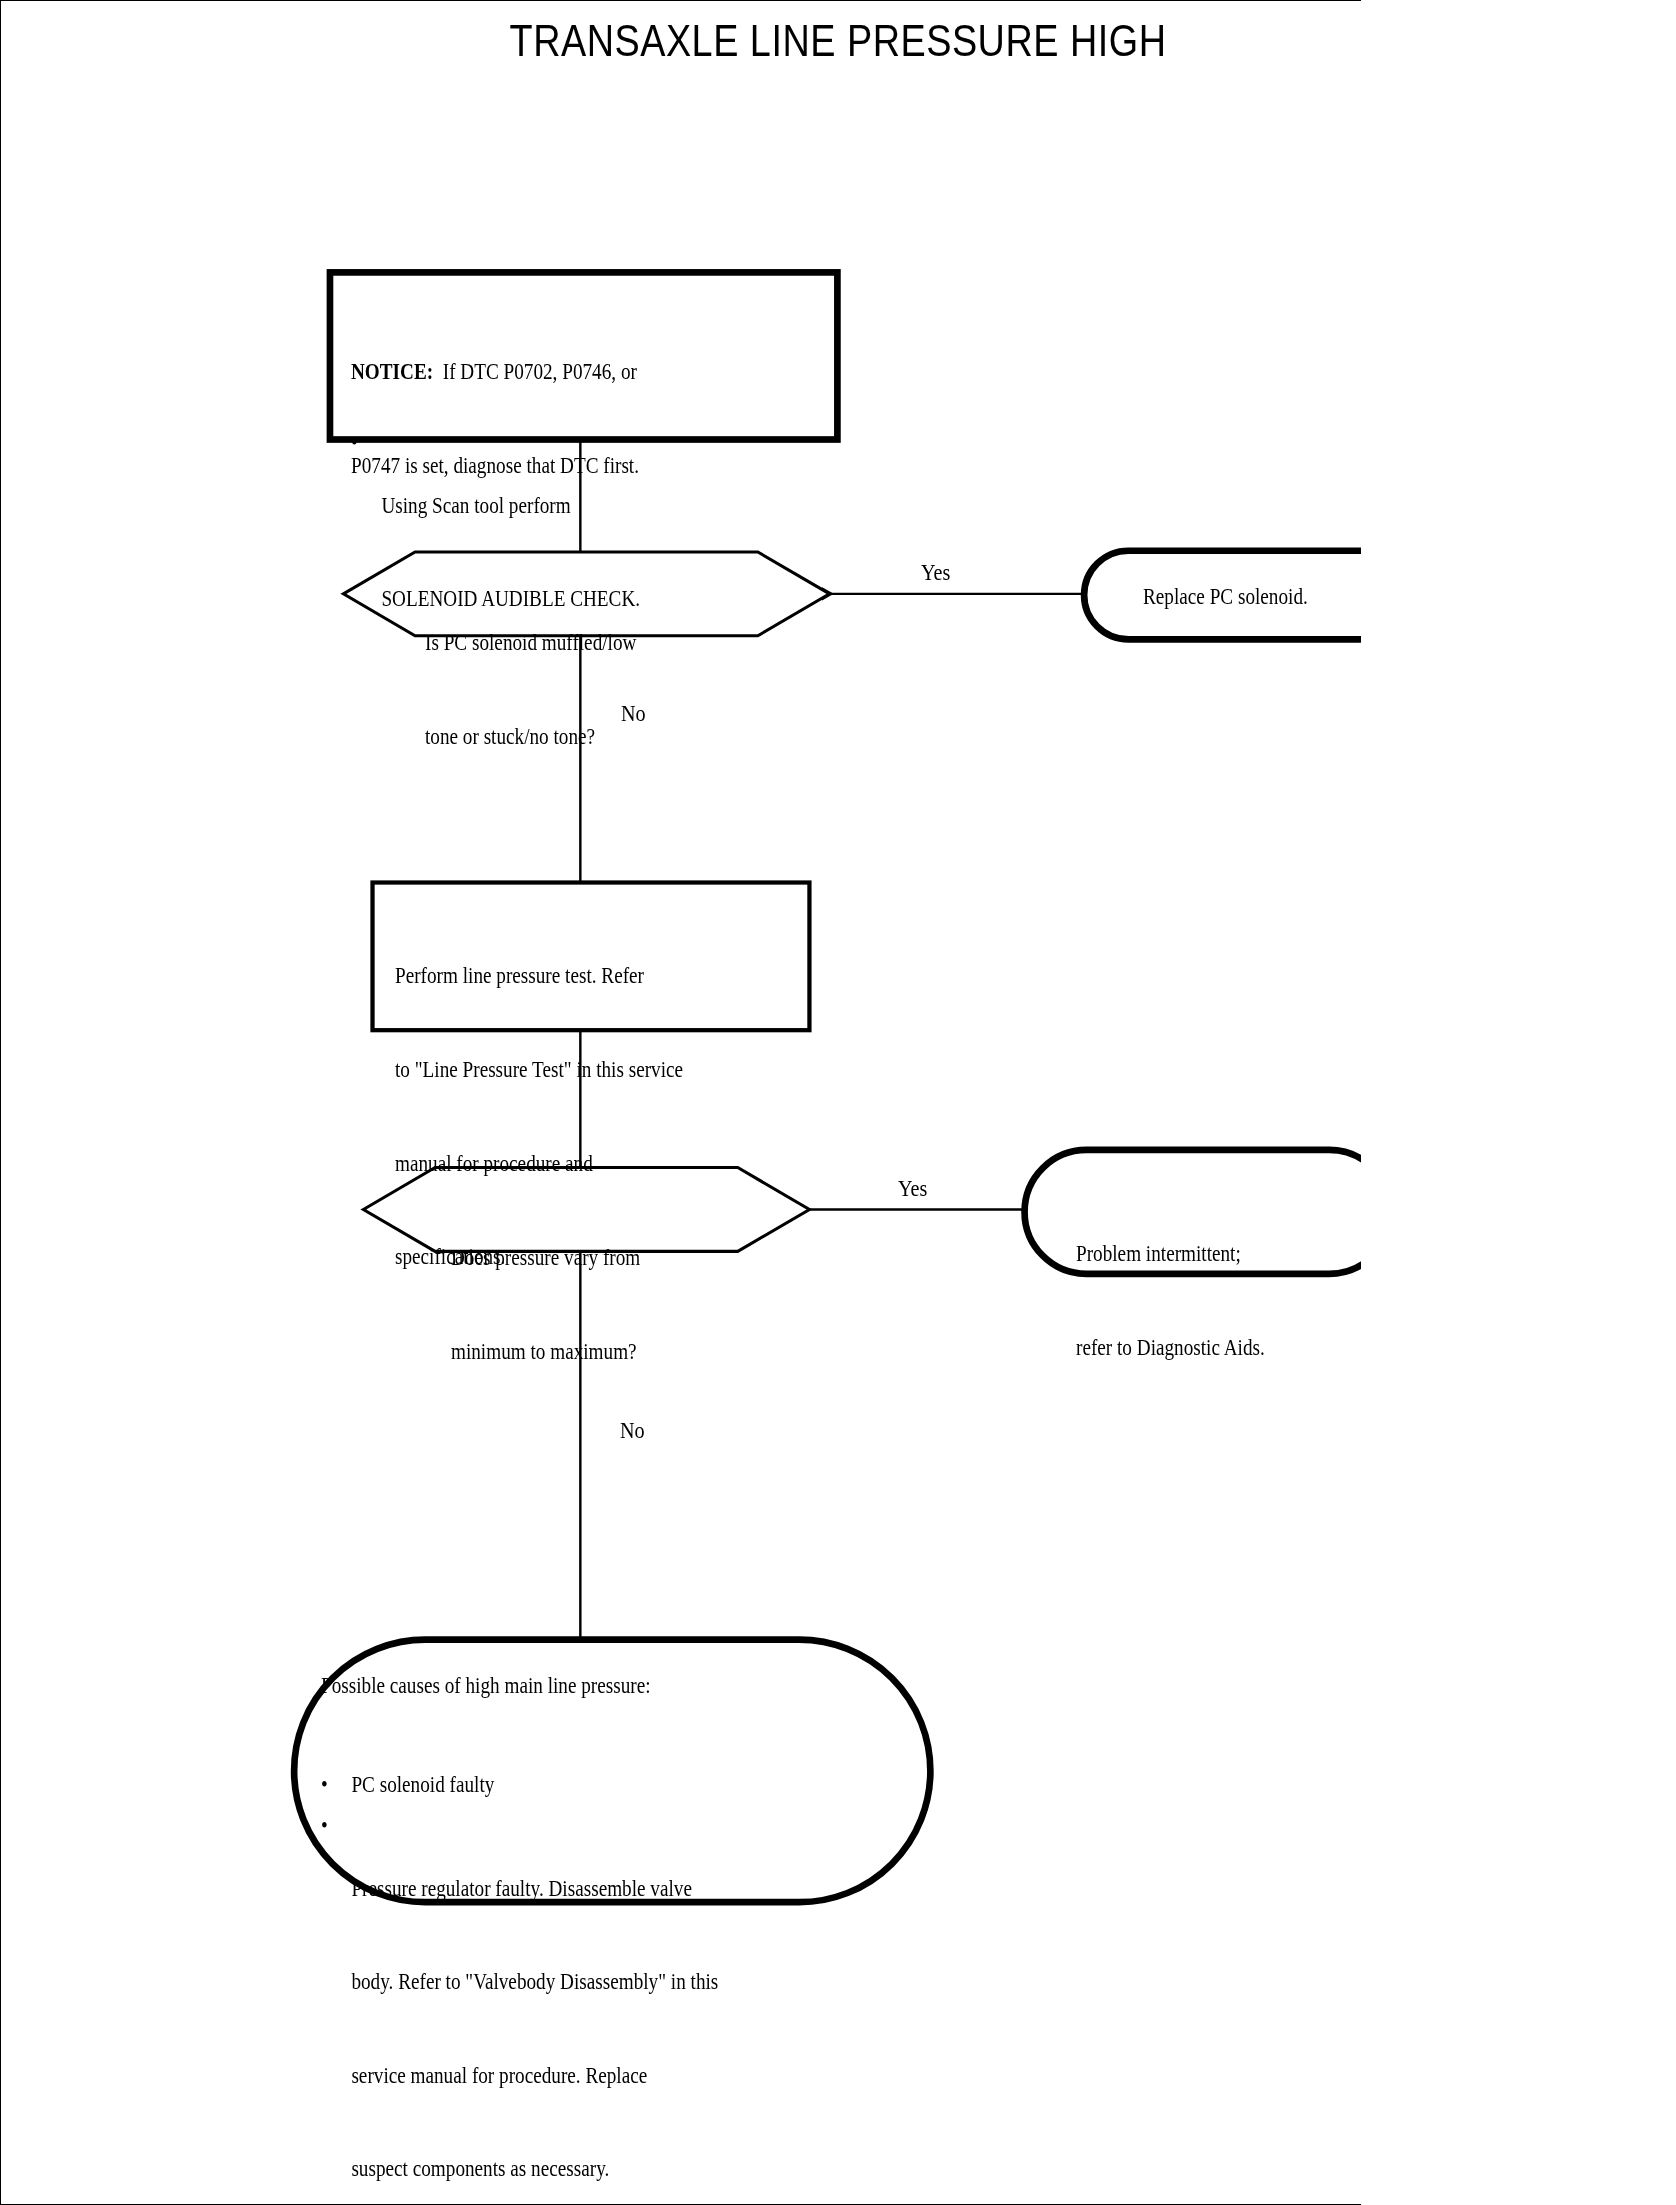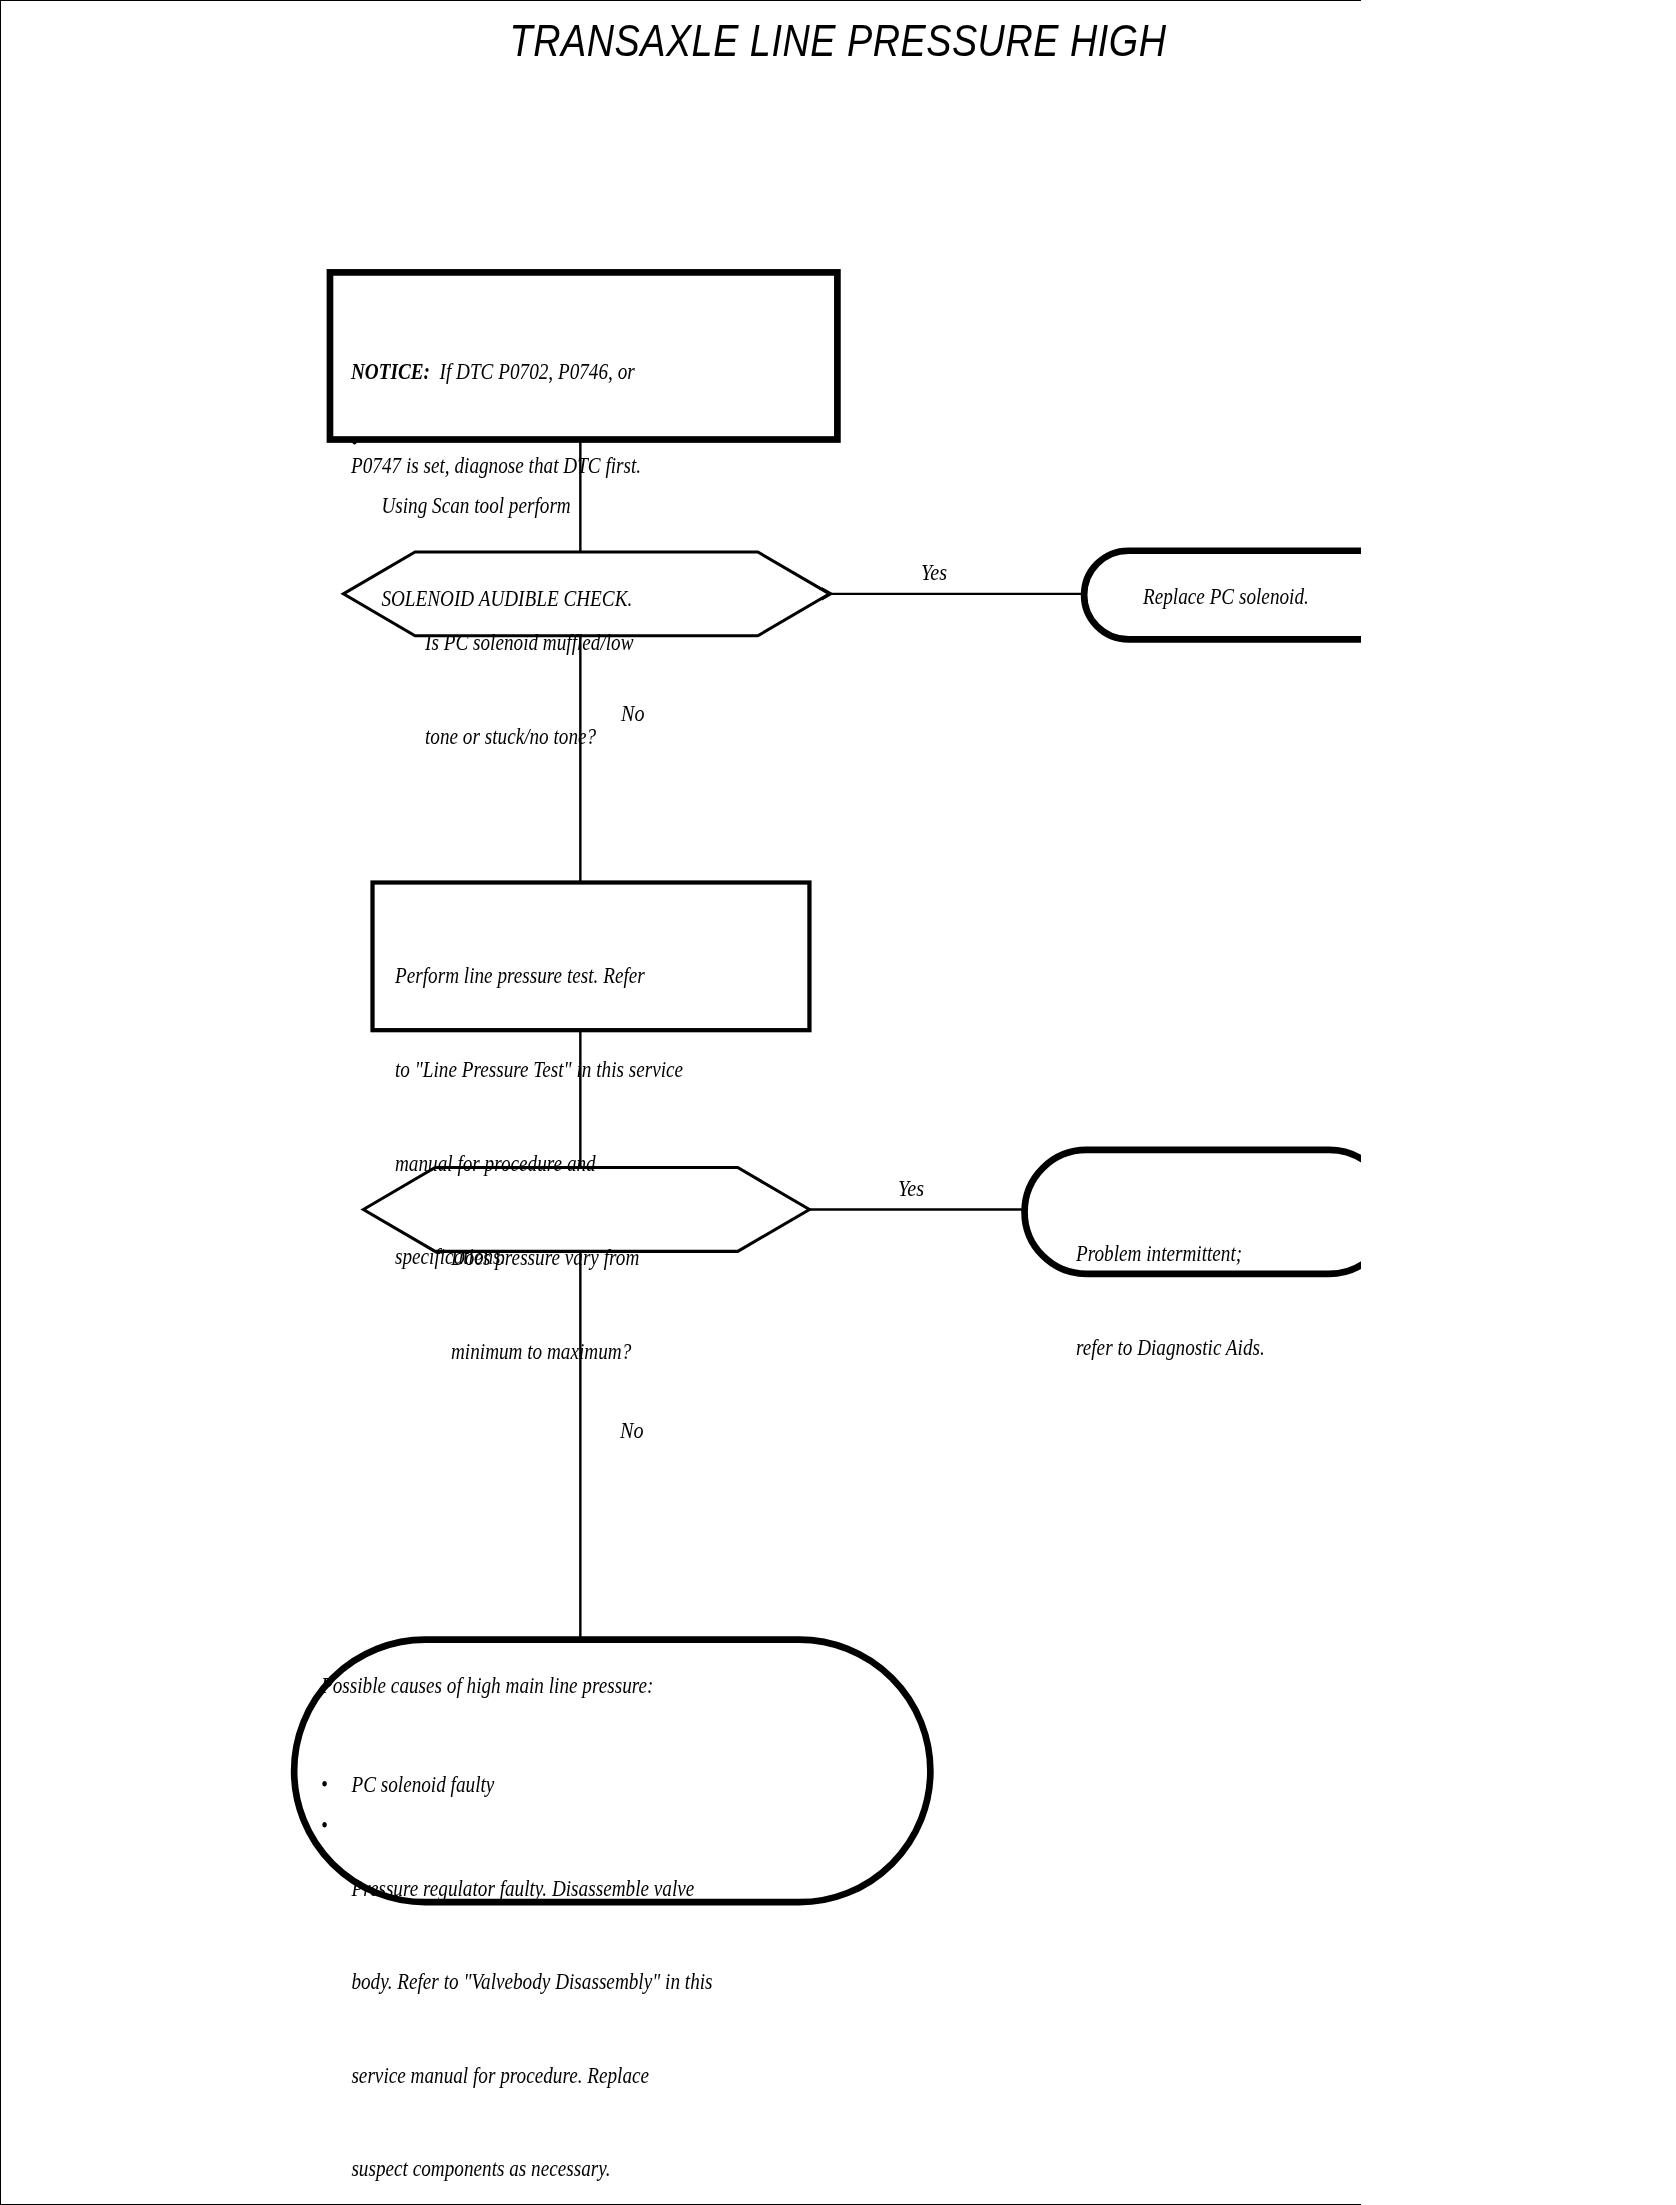--- a/index.html
+++ b/index.html
@@ -7,21 +7,20 @@
     padding: 0;
     background: #ffffff;
   }
   #page {
     position: relative;
     width: 1361px;
     height: 2205px;
     background: #ffffff;
     overflow: hidden;
     font-family: "Liberation Serif", "DejaVu Serif", serif;
-    font-style: italic;
   }
   #page-border {
     position: absolute;
     left: 0; top: 0;
     width: 1676px; height: 2205px;
     box-sizing: border-box;
     border: 1.8px solid #000;
     pointer-events: none;
   }
   #title {

